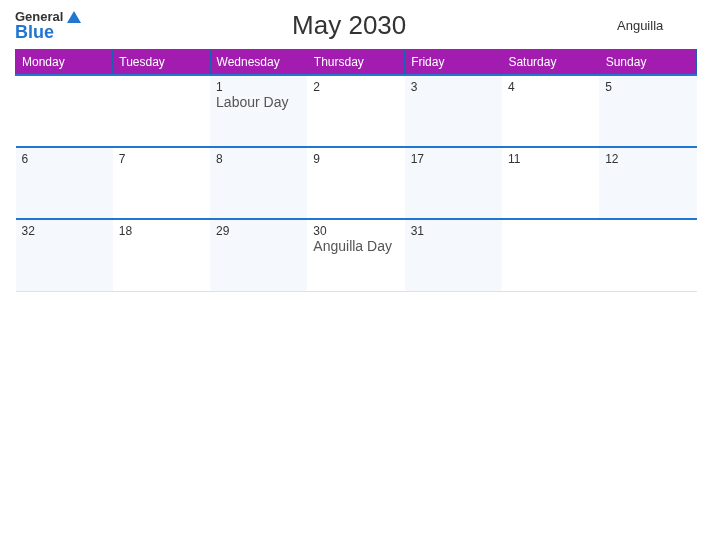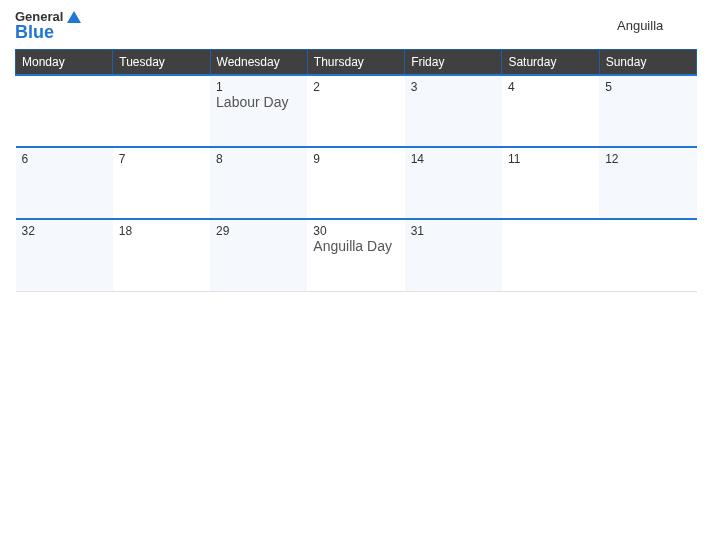--- a/index.html
+++ b/index.html
@@ -63,21 +63,21 @@
       font-size: 13px;
       color: #333;
       min-width: 80px;
     }
     
     .calendar {
       width: 100%;
       border-collapse: collapse;
     }
     .calendar thead tr th {
-      background: #404040;
+      background: #a21caf;
       color: #fff;
       font-size: 12px;
       font-weight: normal;
       padding: 5px 6px;
       text-align: left;
       border: 1px solid #1a60b0;
     }
     .calendar tbody tr td {
       width: calc(100% / 7);
       height: 72px;
@@ -115,20 +115,21 @@
 
 <div class="page">
   <div class="header">
     <div class="logo">
       <div class="logo-line">
         <span class="logo-general">General</span>
         <span class="logo-triangle"></span>
       </div>
       <span class="logo-blue">Blue</span>
     </div>
+    <h1 class="title">May 2030</h1>
     <div class="country">Anguilla</div>
   </div>
 
   <table class="calendar">
     <thead>
       <tr>
 
       <th>Monday</th>
           <th>Tuesday</th>
           <th>Wednesday</th>
@@ -167,21 +168,21 @@
           <td>
             <span class="day-num">7</span>
           </td>
           <td>
             <span class="day-num">8</span>
           </td>
           <td>
             <span class="day-num">9</span>
           </td>
           <td>
-            <span class="day-num">14</span>
+            <span class="day-num">17</span>
           </td>
           <td>
             <span class="day-num">11</span>
           </td>
           <td>
             <span class="day-num">12</span>
           </td>
         </tr>
         <tr>
           <td>

